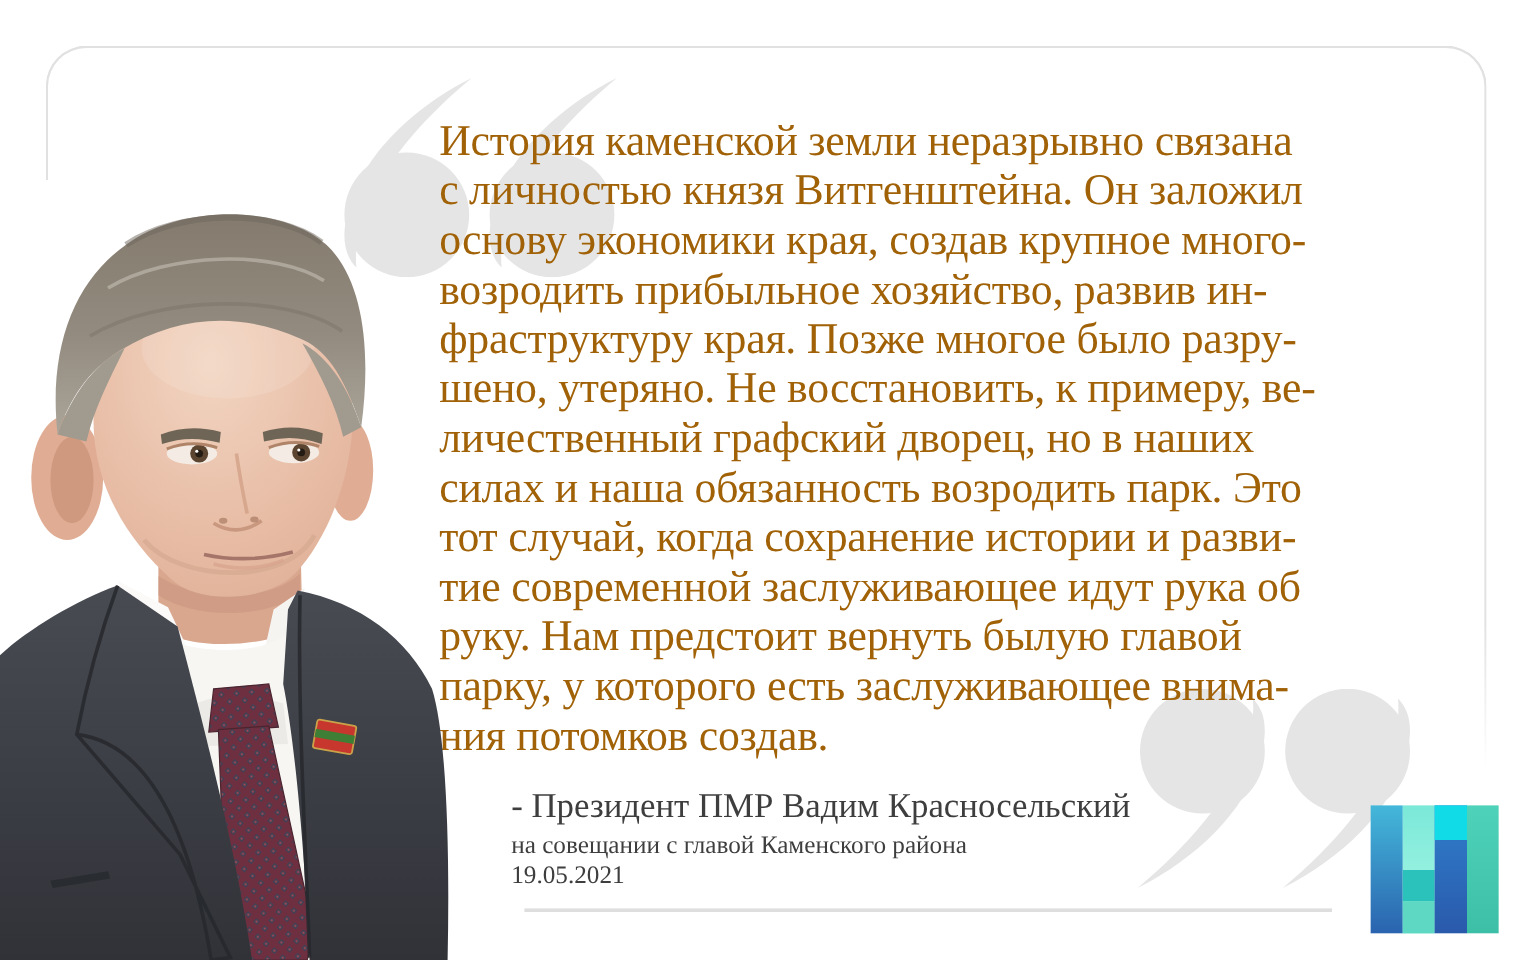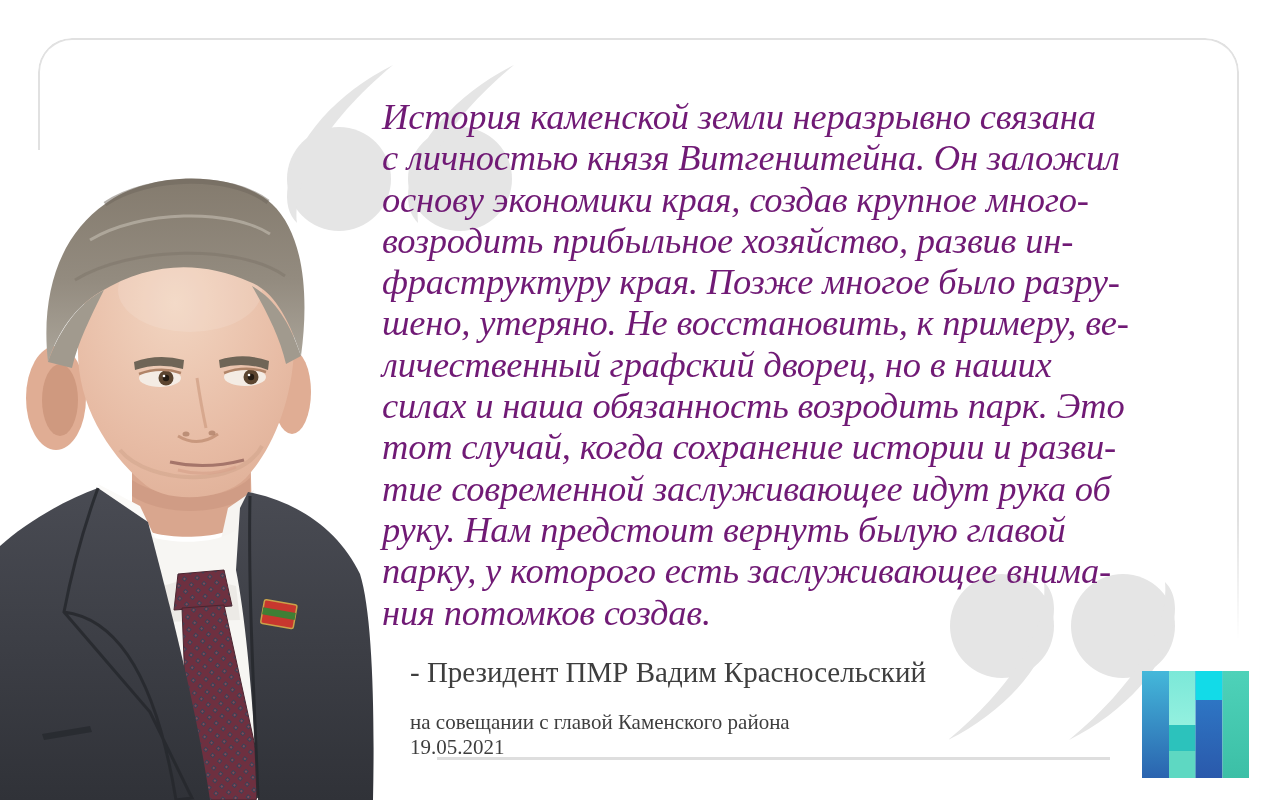--- a/index.html
+++ b/index.html
@@ -19,30 +19,29 @@
     border-bottom:none;
     border-radius:34px 34px 0 0;
     -webkit-mask-image:linear-gradient(to bottom,#000 80%,transparent 100%);
     mask-image:linear-gradient(to bottom,#000 80%,transparent 100%);
   }
   .deco-quote { position:absolute; width:233px; height:168px; }
   .deco-quote svg { display:block; width:233px; height:168px; }
   .deco-quote.open  { left:281px; top:63px; }
   .deco-quote.close { left:948px; top:574px; transform:rotate(180deg); }
   .quote-text {
-    position:absolute; left:382px; top:96px;
+    position:absolute; left:366px; top:96px;
     font-size:36.5px; line-height:41.3px;
     letter-spacing:-0.2px;
     white-space:nowrap;
-    color:#701a75;
-    font-style:italic;
-  }
-  .attribution { position:absolute; left:410px; top:655px; color:#3e3e3e; }
+    color:#a16207;
+  }
+  .attribution { position:absolute; left:426px; top:655px; color:#3e3e3e; }
   .attribution .author { font-size:29px; line-height:34px; }
-  .attribution .event  { font-size:21px; line-height:25px; margin-top:21px; }
+  .attribution .event  { font-size:21px; line-height:25px; margin-top:3px; }
   .attribution .date   { font-size:21px; line-height:25px; }
   .separator {
     position:absolute; left:437px; top:757px;
     width:673px; height:3px; background:#dedede;
   }
   .logo { position:absolute; left:1142px; top:671px; width:107px; height:107px; }
   .logo svg { display:block; width:107px; height:107px; }
   .portrait { position:absolute; left:0; top:150px; width:440px; height:650px; }
   .portrait svg { display:block; width:440px; height:650px; }
 </style>

